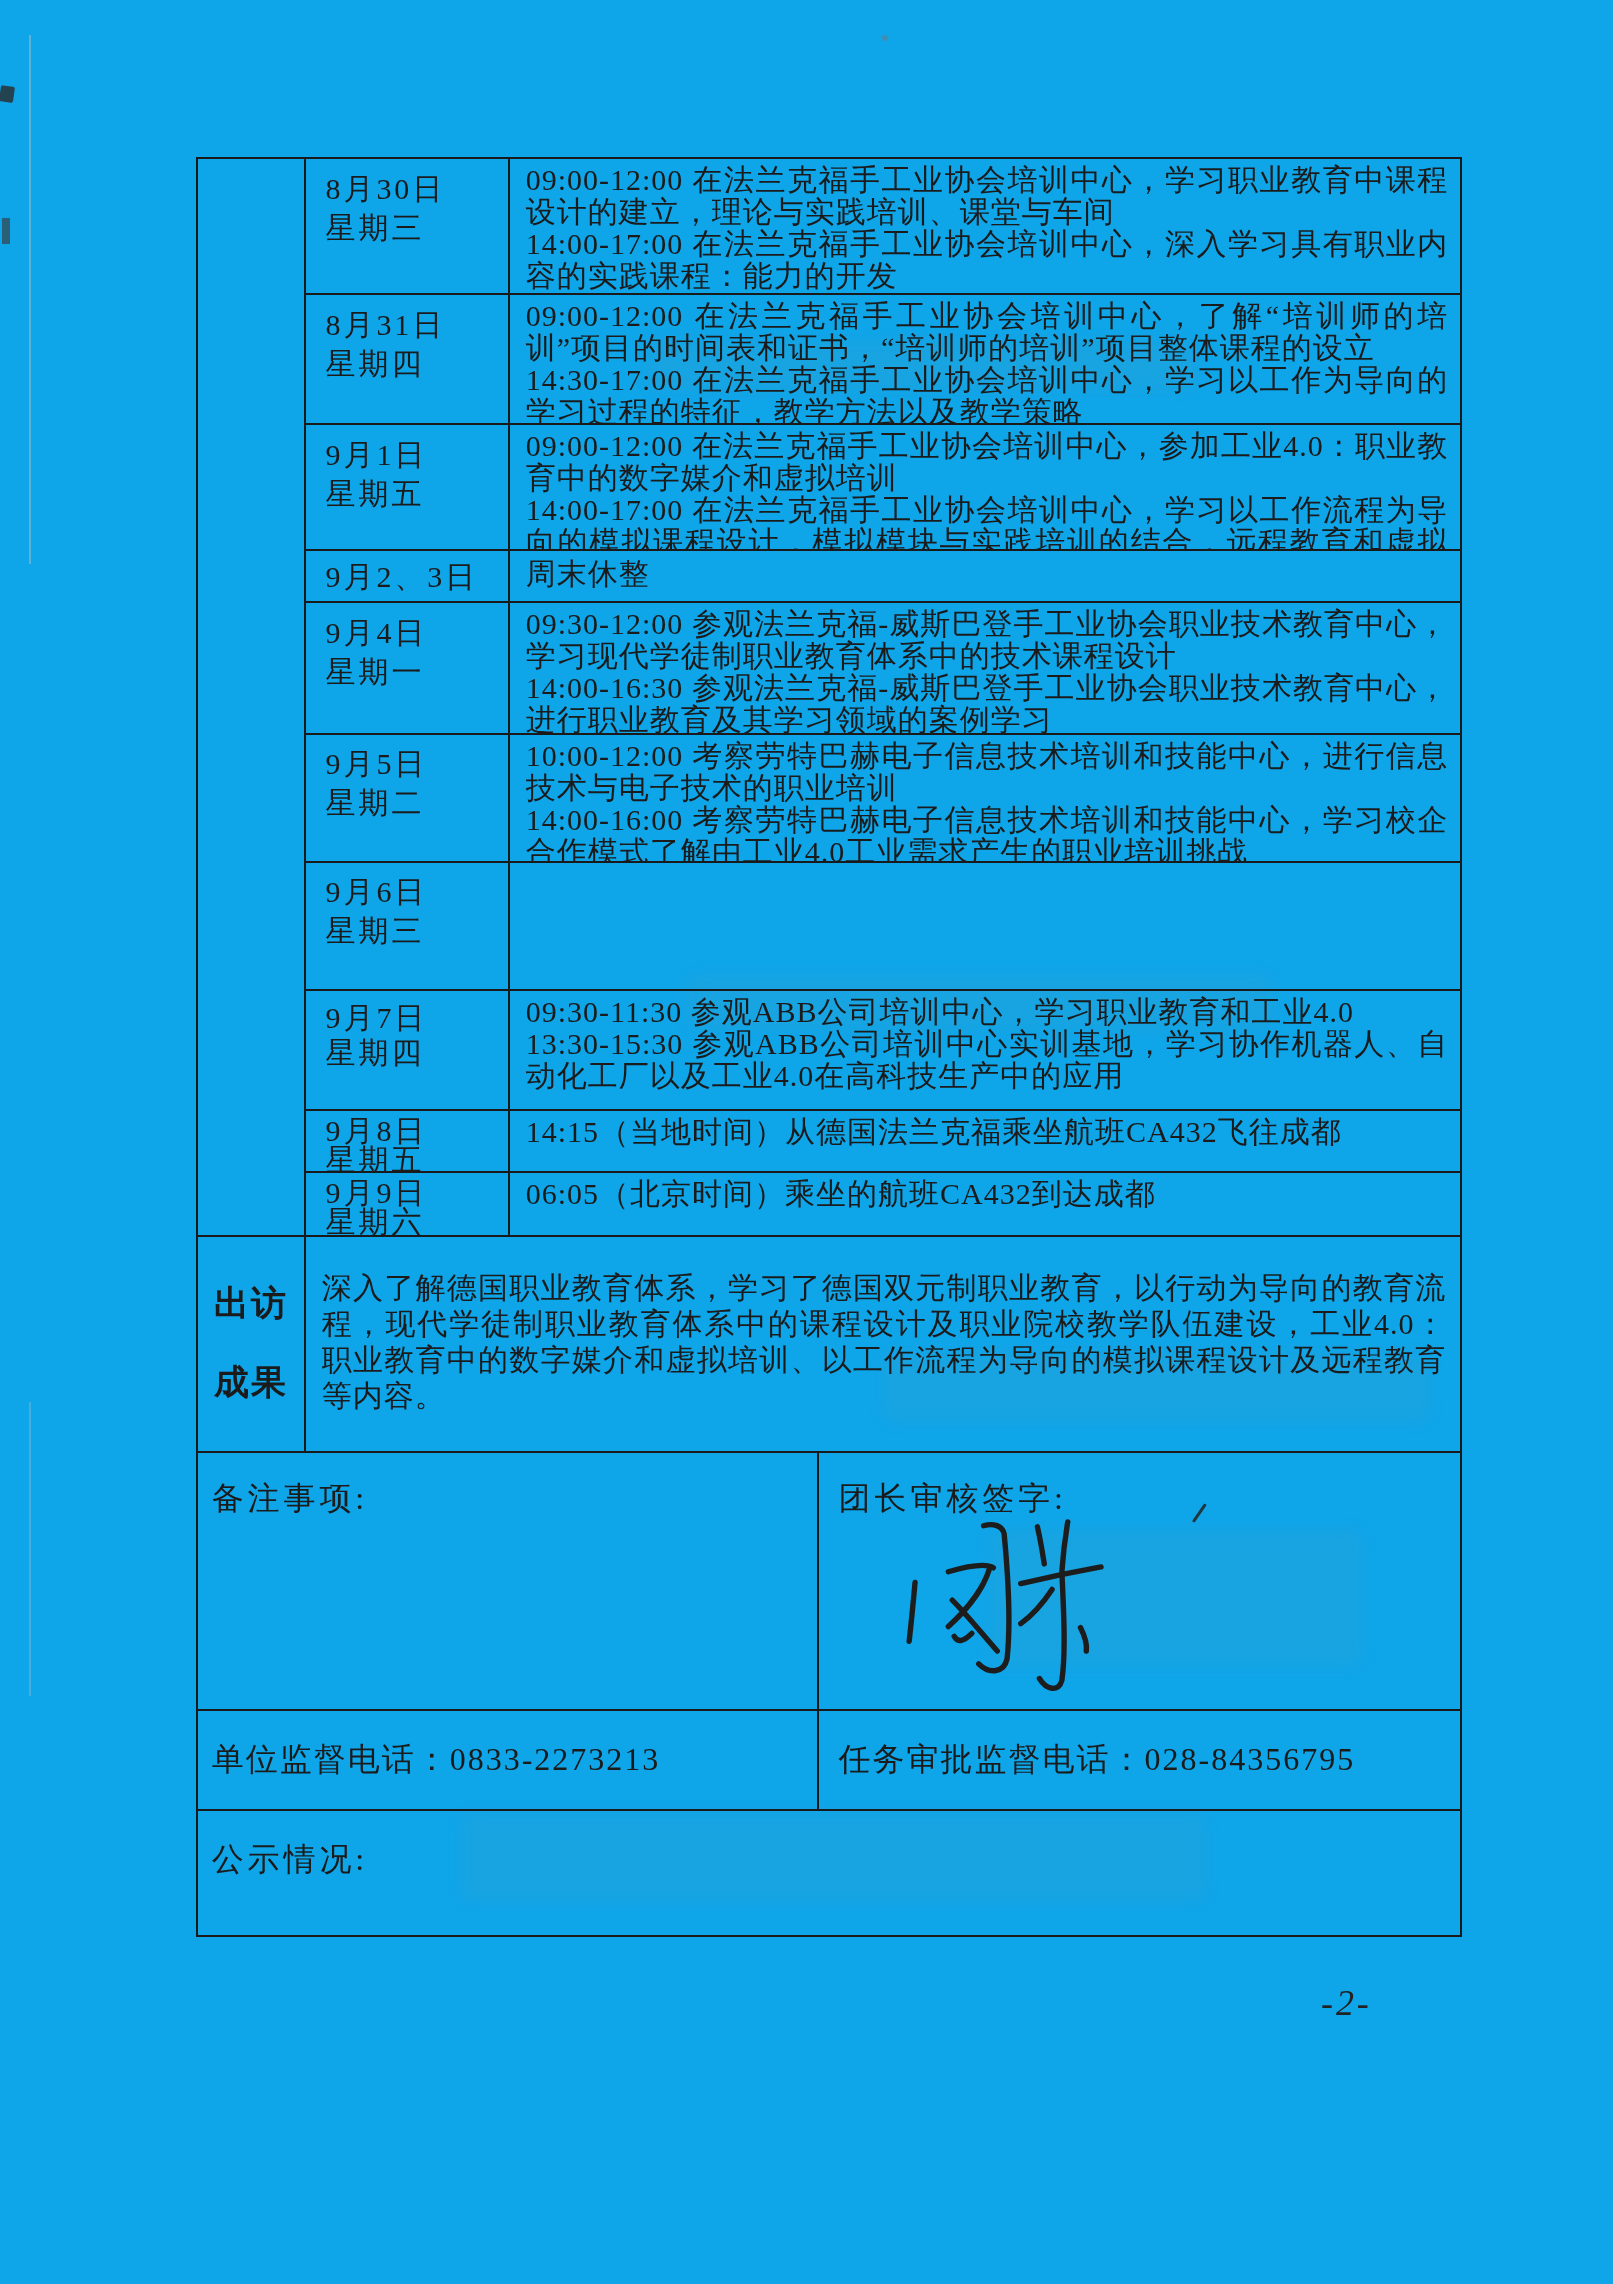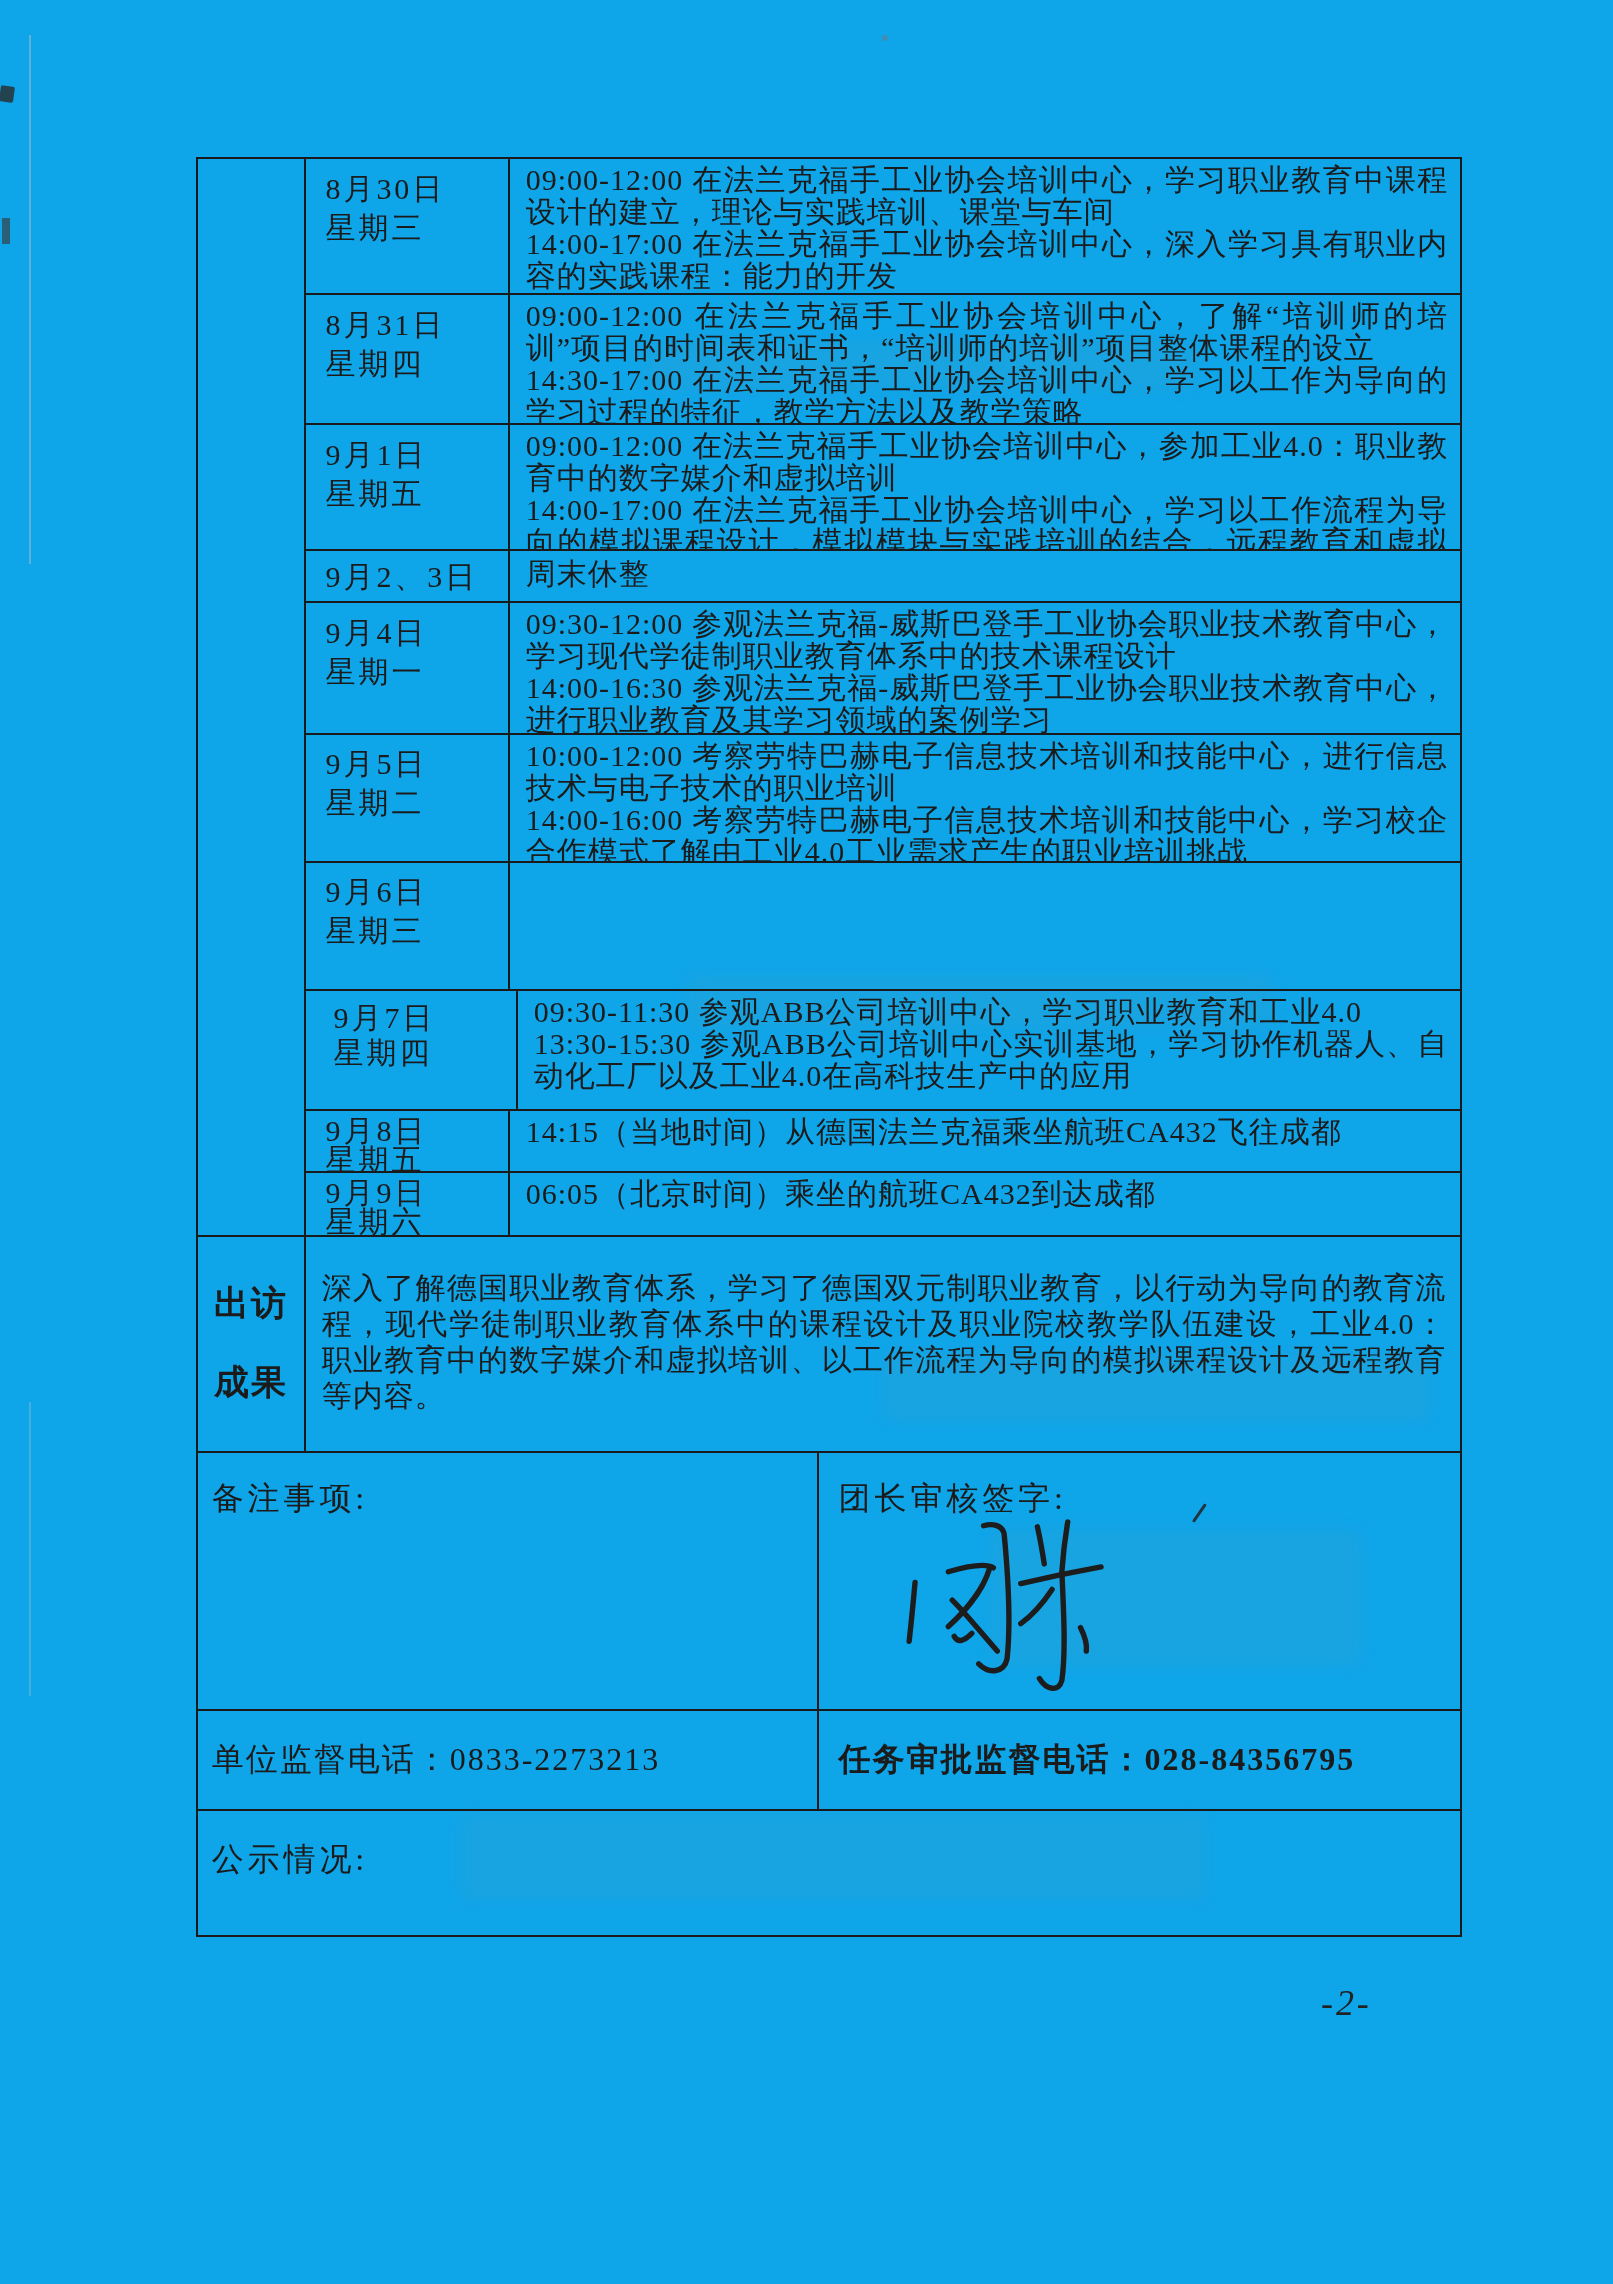--- a/index.html
+++ b/index.html
@@ -59,21 +59,21 @@
   }
   .sign-cell { flex:1; position:relative; padding:23.5px 0 0 19.6px; font-size:32px; letter-spacing:3.9px; }
   .signature-svg { position:absolute; left:5.9px; top:13.7px; }
   
   .phones-row { display:flex; border-top:2.9px solid #1a1a1a; height:100px; box-sizing:border-box; overflow:hidden; }
   .phone-left {
     width:621px; border-right:2.9px solid #1a1a1a; box-sizing:border-box;
     display:flex; align-items:center; padding-left:13.7px;
     font-size:32px; letter-spacing:2px;
   }
-  .phone-right { flex:1; display:flex; align-items:center; padding-left:19.6px; font-size:32px; letter-spacing:2px;font-weight:bold; }
+  .phone-right { flex:1; display:flex; align-items:center; padding-left:19.6px; font-size:32px; letter-spacing:2px; }
   
   .publicity-row { border-top:2.9px solid #1a1a1a; height:126px; box-sizing:border-box; padding:27.4px 0 0 13.7px; font-size:32px; letter-spacing:3.9px; overflow:hidden; }
   
   .page-number { position:absolute; left:1321px; top:1982px; font-size:36px; font-style:italic; letter-spacing:2.9px; color:#222; }
   
   .ghost { position:absolute; background:#92928a; opacity:.08; filter:blur(7.8px); border-radius:9.8px; pointer-events:none; }
   .edge-mark { position:absolute; pointer-events:none; }
   .tick-mark { position:absolute; width:2.9px; height:21.6px; background:#232323; border-radius:2px; transform:rotate(35deg); opacity:.85; }
 </style>
 </head>
@@ -163,21 +163,21 @@
           </div>
         </div>
 
         <div class="srow" style="height:131px;">
           <div class="date-cell">
             <div>9月6日</div>
             <div>星期三</div>
           </div>
         </div>
 
-        <div class="srow" style="height:123px;padding-left:8px;">
+        <div class="srow" style="height:123px;">
           <div class="date-cell" style="line-height:35px;">
             <div>9月7日</div>
             <div>星期四</div>
           </div>
           <div class="content-cell">
             <div class="seg">09:30-11:30 参观ABB公司培训中心，学习职业教育和工业4.0</div>
             <div class="seg">13:30-15:30 参观ABB公司培训中心实训基地，学习协作机器人、自动化工厂以及工业4.0在高科技生产中的应用</div>
           </div>
         </div>
 

